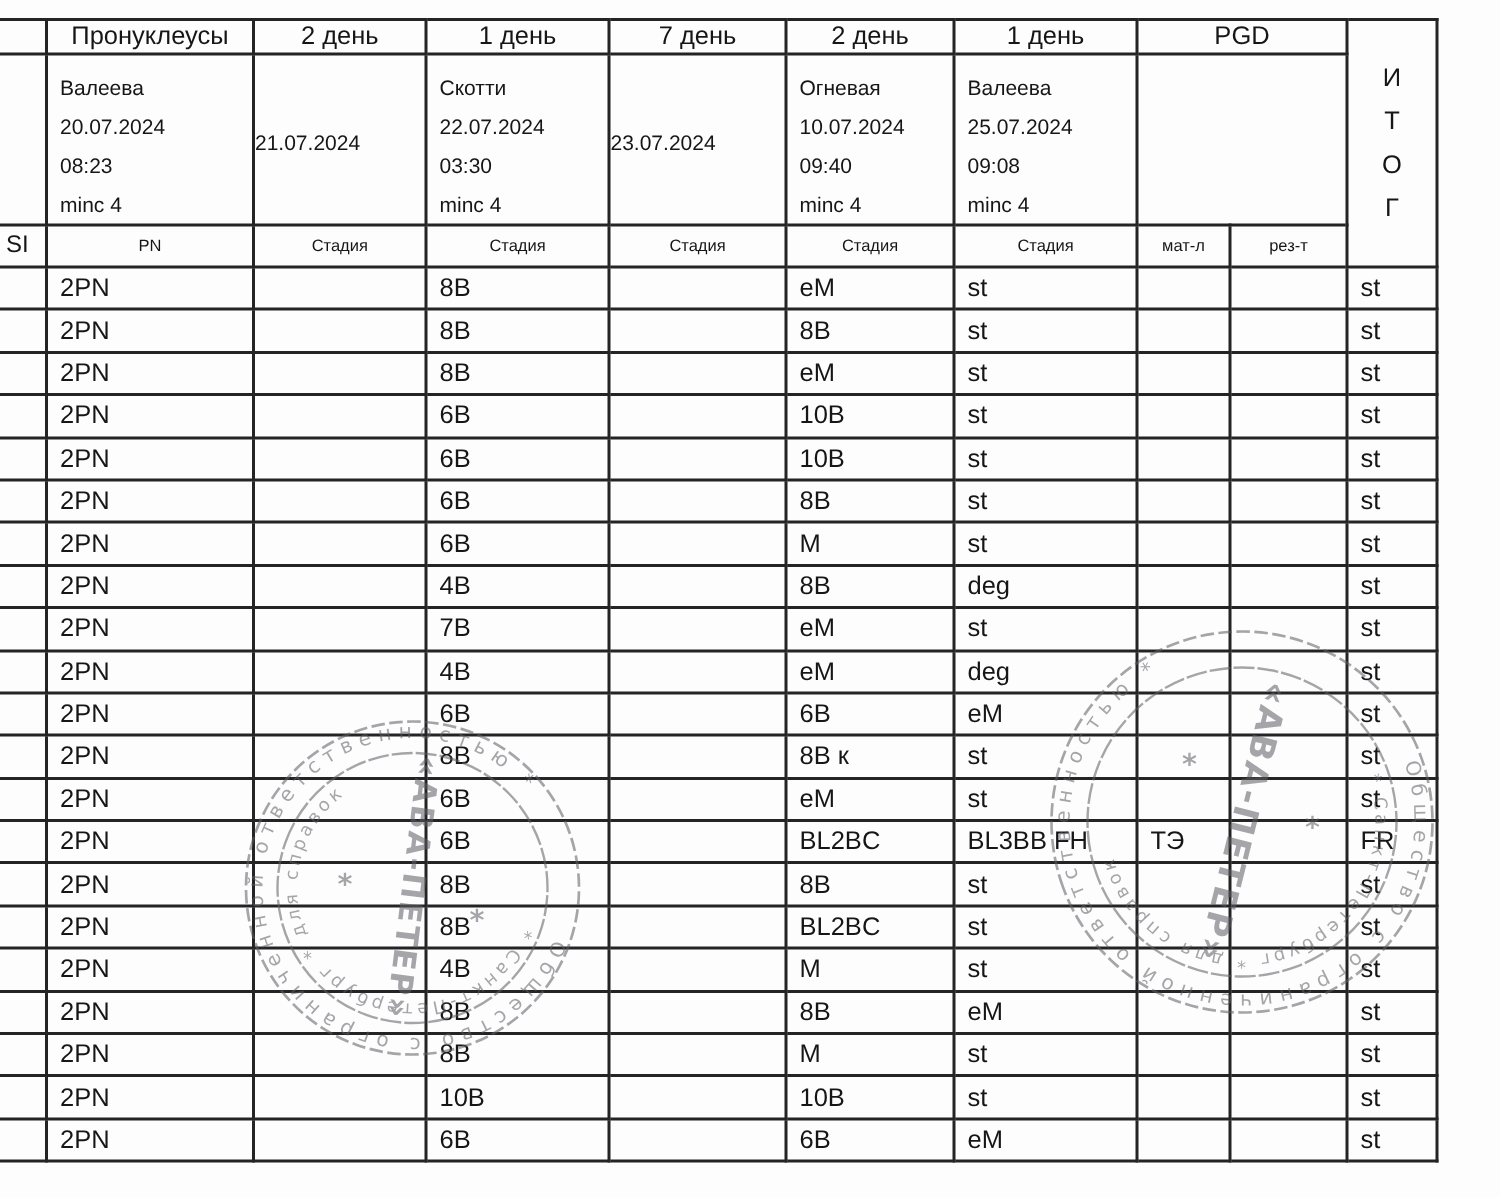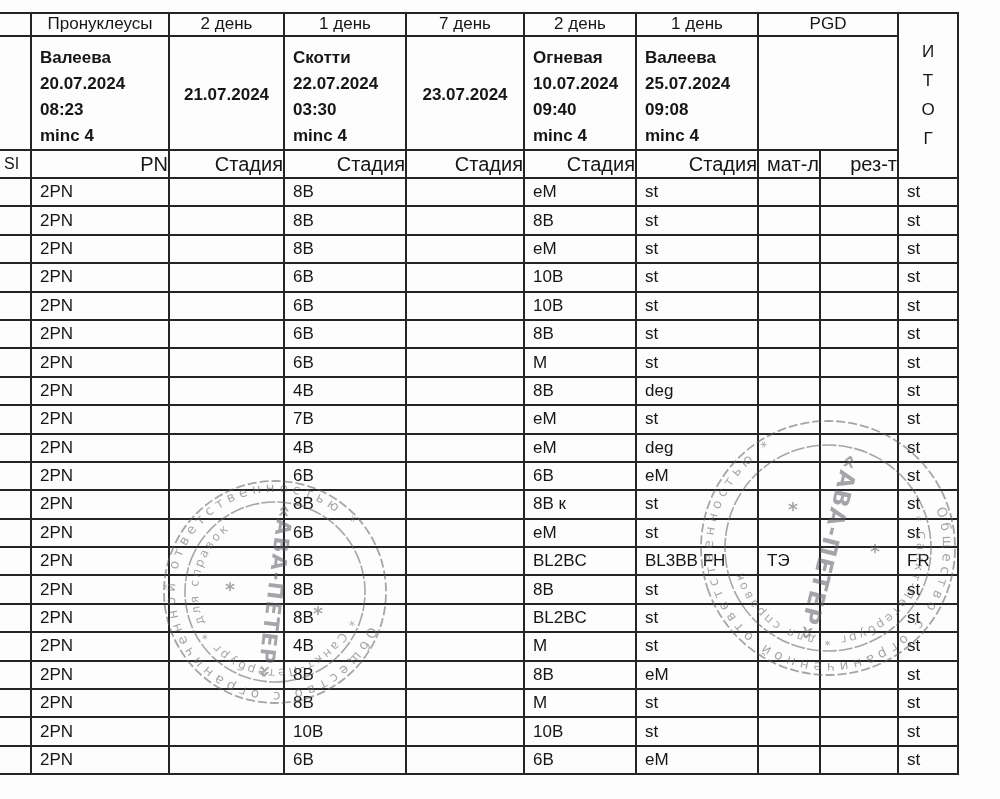--- a/index.html
+++ b/index.html
@@ -7,23 +7,23 @@
   body { width:1000px; height:799px; font-family:"Liberation Sans", sans-serif; color:#161616; }
   .page { position:relative; width:1000px; height:799px; overflow:hidden; background:#fdfdfd; }
 
   .scan { position:absolute; top:12px; left:-6px; }
   table { border-collapse:collapse; table-layout:fixed; width:963px; }
   td { border:2px solid #242424; padding:0; overflow:hidden; color:#161616;
        font-size:17px; vertical-align:middle; }
 
   tr.h1 td { height:20px; text-align:center; font-size:17px; padding-bottom:1px; }
   tr.h2 td { height:110px; vertical-align:top; text-align:left; white-space:pre-line;
-             padding:8px 4px 0 8px; line-height:26px; font-size:17px;font-weight:bold; }
-  tr.h2 td.center-date { text-align:center; padding:48px 0 0 0; line-height:20px; }
-  tr.h3 td { height:28px; text-align:right; font-size:20px; }
+             padding:8px 4px 0 8px; line-height:26px; font-size:14px; }
+  tr.h2 td.center-date { padding:48px 0 0 0; line-height:20px; }
+  tr.h3 td { height:28px; text-align:center; font-size:11px; }
   tr.h3 td.c0 { text-align:left; padding-left:8px; font-size:16px; }
 
   tbody tr { height:28.4px; }
   tbody td { text-align:left; padding-left:8px; font-size:17px; }
   tbody td.c0 { padding-left:2px; }
 
   td.itog { text-align:center; vertical-align:middle; white-space:pre-line;
             line-height:29px; font-size:18px; padding:0; }
 
   

